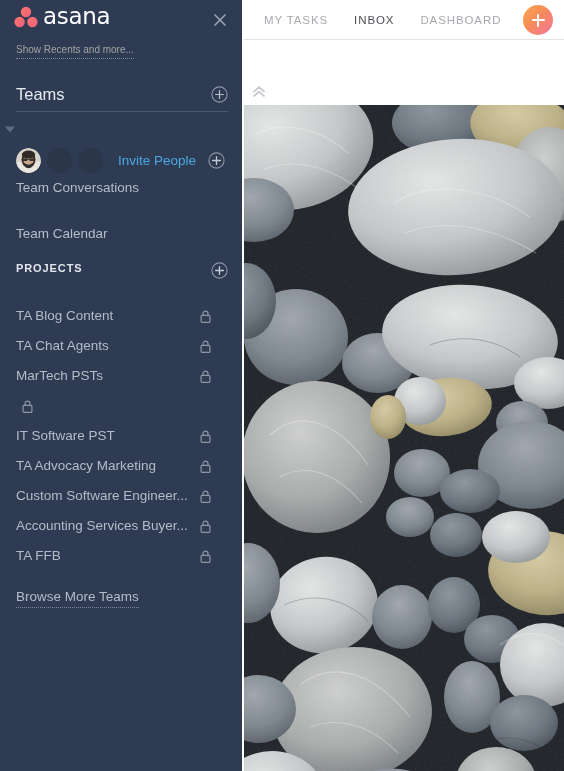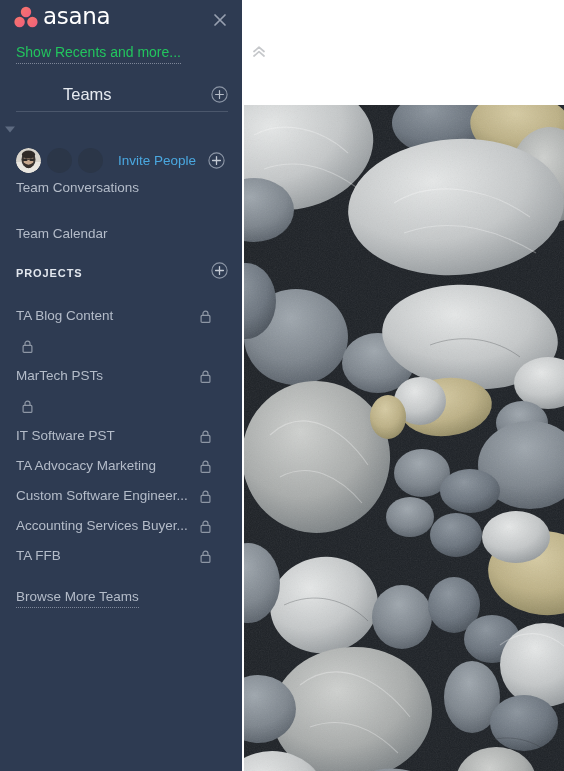--- a/index.html
+++ b/index.html
@@ -73,28 +73,28 @@
     font-family: "DejaVu Sans", sans-serif; font-weight: 400;
     line-height: 23px;
   }
   .close-x {
     position: absolute; right: 14px; top: 12px;
     width: 16px; height: 16px; cursor: pointer;
   }
 
   .show-recents {
     position: absolute; left: 16px; top: 44px;
-    font-size: 14px; color: #22c55e;
+    font-size: 10px; color: #a3a3a3;
     border-bottom: 1px dotted #7d8698;
     padding-bottom: 3px; cursor: pointer;
   }
 
   .teams-head {
     position: absolute; left: 16px; top: 85px; right: 14px;
-    display: flex; align-items: center; justify-content: space-between; margin-left: 47px;
+    display: flex; align-items: center; justify-content: space-between;
   }
   .teams-title { font-size: 16.5px; color: #e6eaf0; font-weight: 400; }
   .teams-divider {
     position: absolute; left: 16px; right: 14px; top: 111px;
     height: 1px; background: #4b576c;
   }
   .team-caret {
     position: absolute; left: 4px; top: 120px;
     width: 12px; height: 9px; cursor: pointer;
   }
@@ -120,21 +120,21 @@
 
   .nav-link {
     position: absolute; left: 16px;
     font-size: 13.5px; color: #b4bcc9; cursor: pointer;
   }
   #nav-conv { top: 180px; }
   #nav-cal  { top: 226px; }
 
   .projects-head {
     position: absolute; left: 16px; top: 262px; right: 14px;
-    display: flex; align-items: flex-end; justify-content: space-between;
+    display: flex; align-items: flex-start; justify-content: space-between;
   }
   .projects-title {
     font-size: 11px; letter-spacing: 0.9px; font-weight: bold;
     color: #e2e7ee;
   }
 
   .project-list { position: absolute; left: 0; top: 300px; right: 0; }
   .project-row {
     position: relative; height: 30px;
     display: flex; align-items: center;
@@ -155,20 +155,31 @@
     padding-bottom: 3px; cursor: pointer;
   }
 </style>
 </head>
 <body>
 
 <div id="app">
 
   <div class="main-pane">
 
+    <div class="topbar">
+      <div class="tabs">
+        <div class="tab">MY TASKS</div>
+        <div class="tab active">INBOX</div>
+        <div class="tab">DASHBOARD</div>
+      </div>
+      <div class="plus-fab">
+        <span class="bar-h"></span>
+        <span class="bar-v"></span>
+      </div>
+    </div>
 
     <div class="collapse-row">
       <div class="collapse-icon">
         <svg viewBox="0 0 14 12">
           <path d="M2 5.5 L7 1.2 L12 5.5" fill="none" stroke="#c6c8cb" stroke-width="1.7" stroke-linecap="round" stroke-linejoin="round"></path>
           <path d="M2 10 L7 5.7 L12 10" fill="none" stroke="#c6c8cb" stroke-width="1.7" stroke-linecap="round" stroke-linejoin="round"></path>
         </svg>
       </div>
     </div>
 
@@ -375,20 +386,21 @@
 
     <div class="project-list" id="project-list">
         <div class="project-row">
           <span class="project-name">TA Blog Content</span>
           <span class="lock-icon"><svg viewBox="0 0 11 13">
               <path d="M3 5.5 V3.6 a2.5 2.5 0 0 1 5 0 V5.5" fill="none" stroke="#8e97a5" stroke-width="1.2"></path>
               <rect x="1.1" y="5.4" width="8.8" height="7" rx="1" fill="none" stroke="#8e97a5" stroke-width="1.2"></rect>
             </svg></span>
         </div>
         <div class="project-row">
+          <span class="project-name">TA Chat Agents</span>
           <span class="lock-icon"><svg viewBox="0 0 11 13">
               <path d="M3 5.5 V3.6 a2.5 2.5 0 0 1 5 0 V5.5" fill="none" stroke="#8e97a5" stroke-width="1.2"></path>
               <rect x="1.1" y="5.4" width="8.8" height="7" rx="1" fill="none" stroke="#8e97a5" stroke-width="1.2"></rect>
             </svg></span>
         </div>
         <div class="project-row">
           <span class="project-name">MarTech PSTs</span>
           <span class="lock-icon"><svg viewBox="0 0 11 13">
               <path d="M3 5.5 V3.6 a2.5 2.5 0 0 1 5 0 V5.5" fill="none" stroke="#8e97a5" stroke-width="1.2"></path>
               <rect x="1.1" y="5.4" width="8.8" height="7" rx="1" fill="none" stroke="#8e97a5" stroke-width="1.2"></rect>

